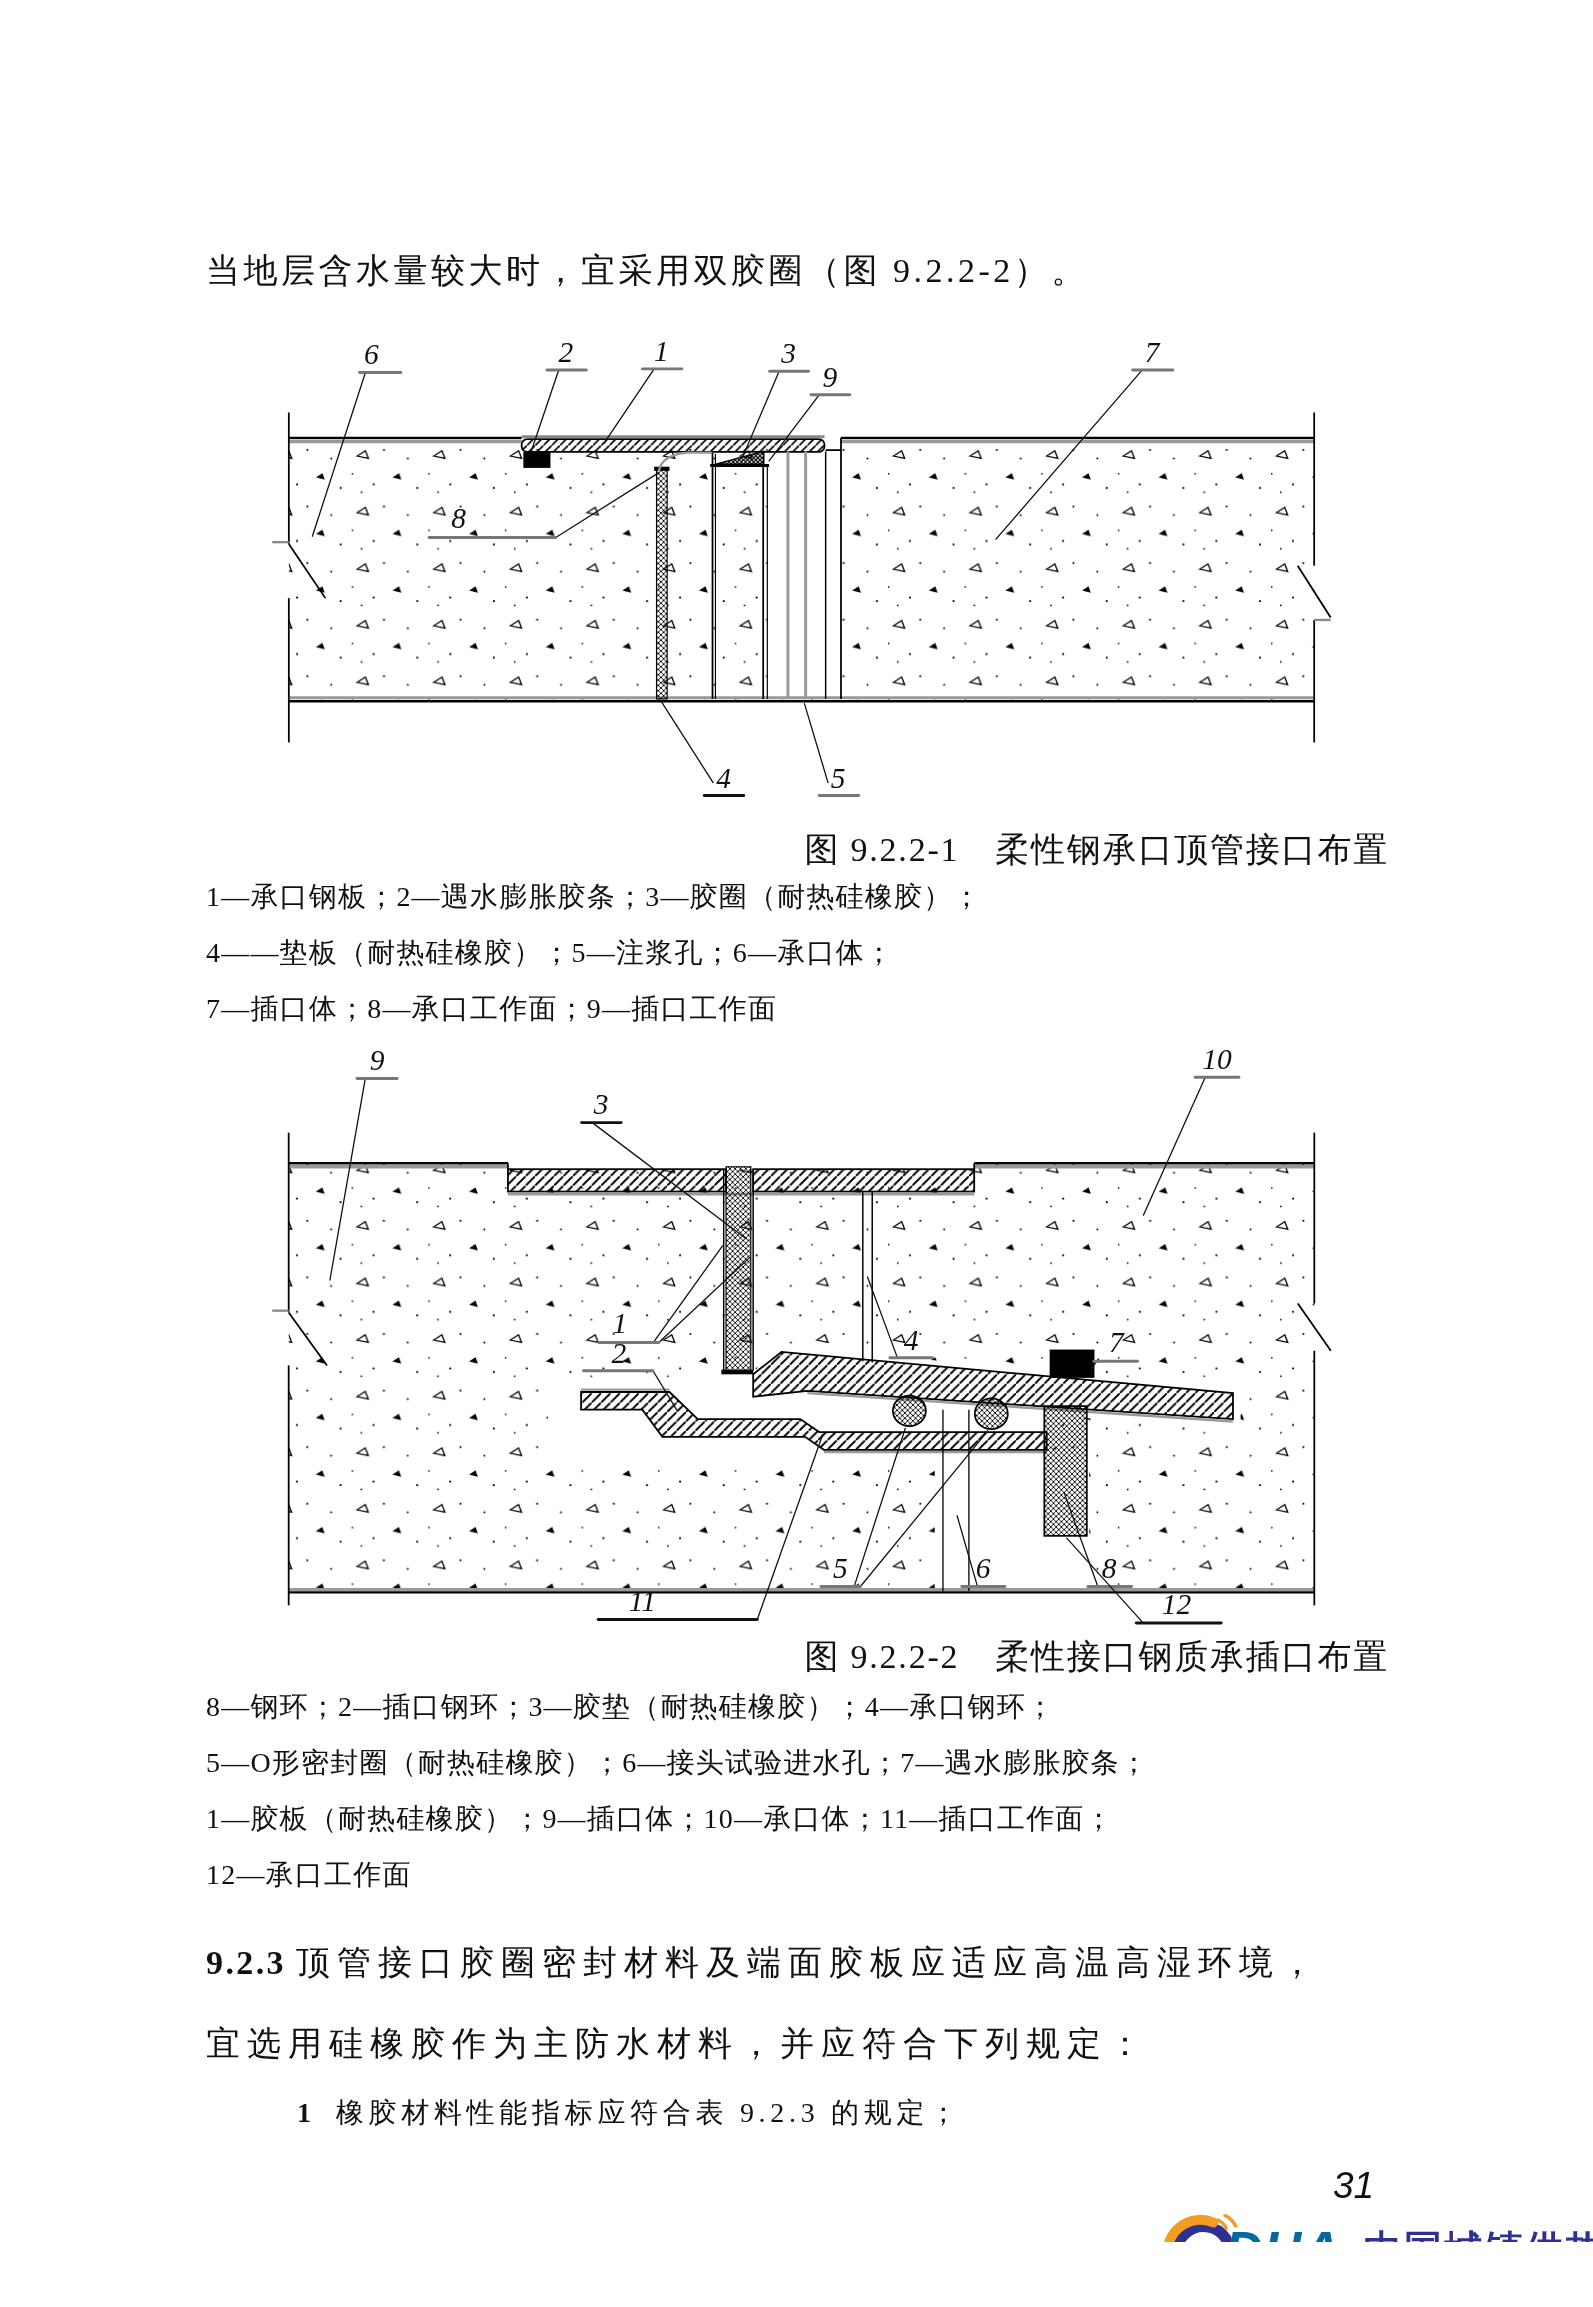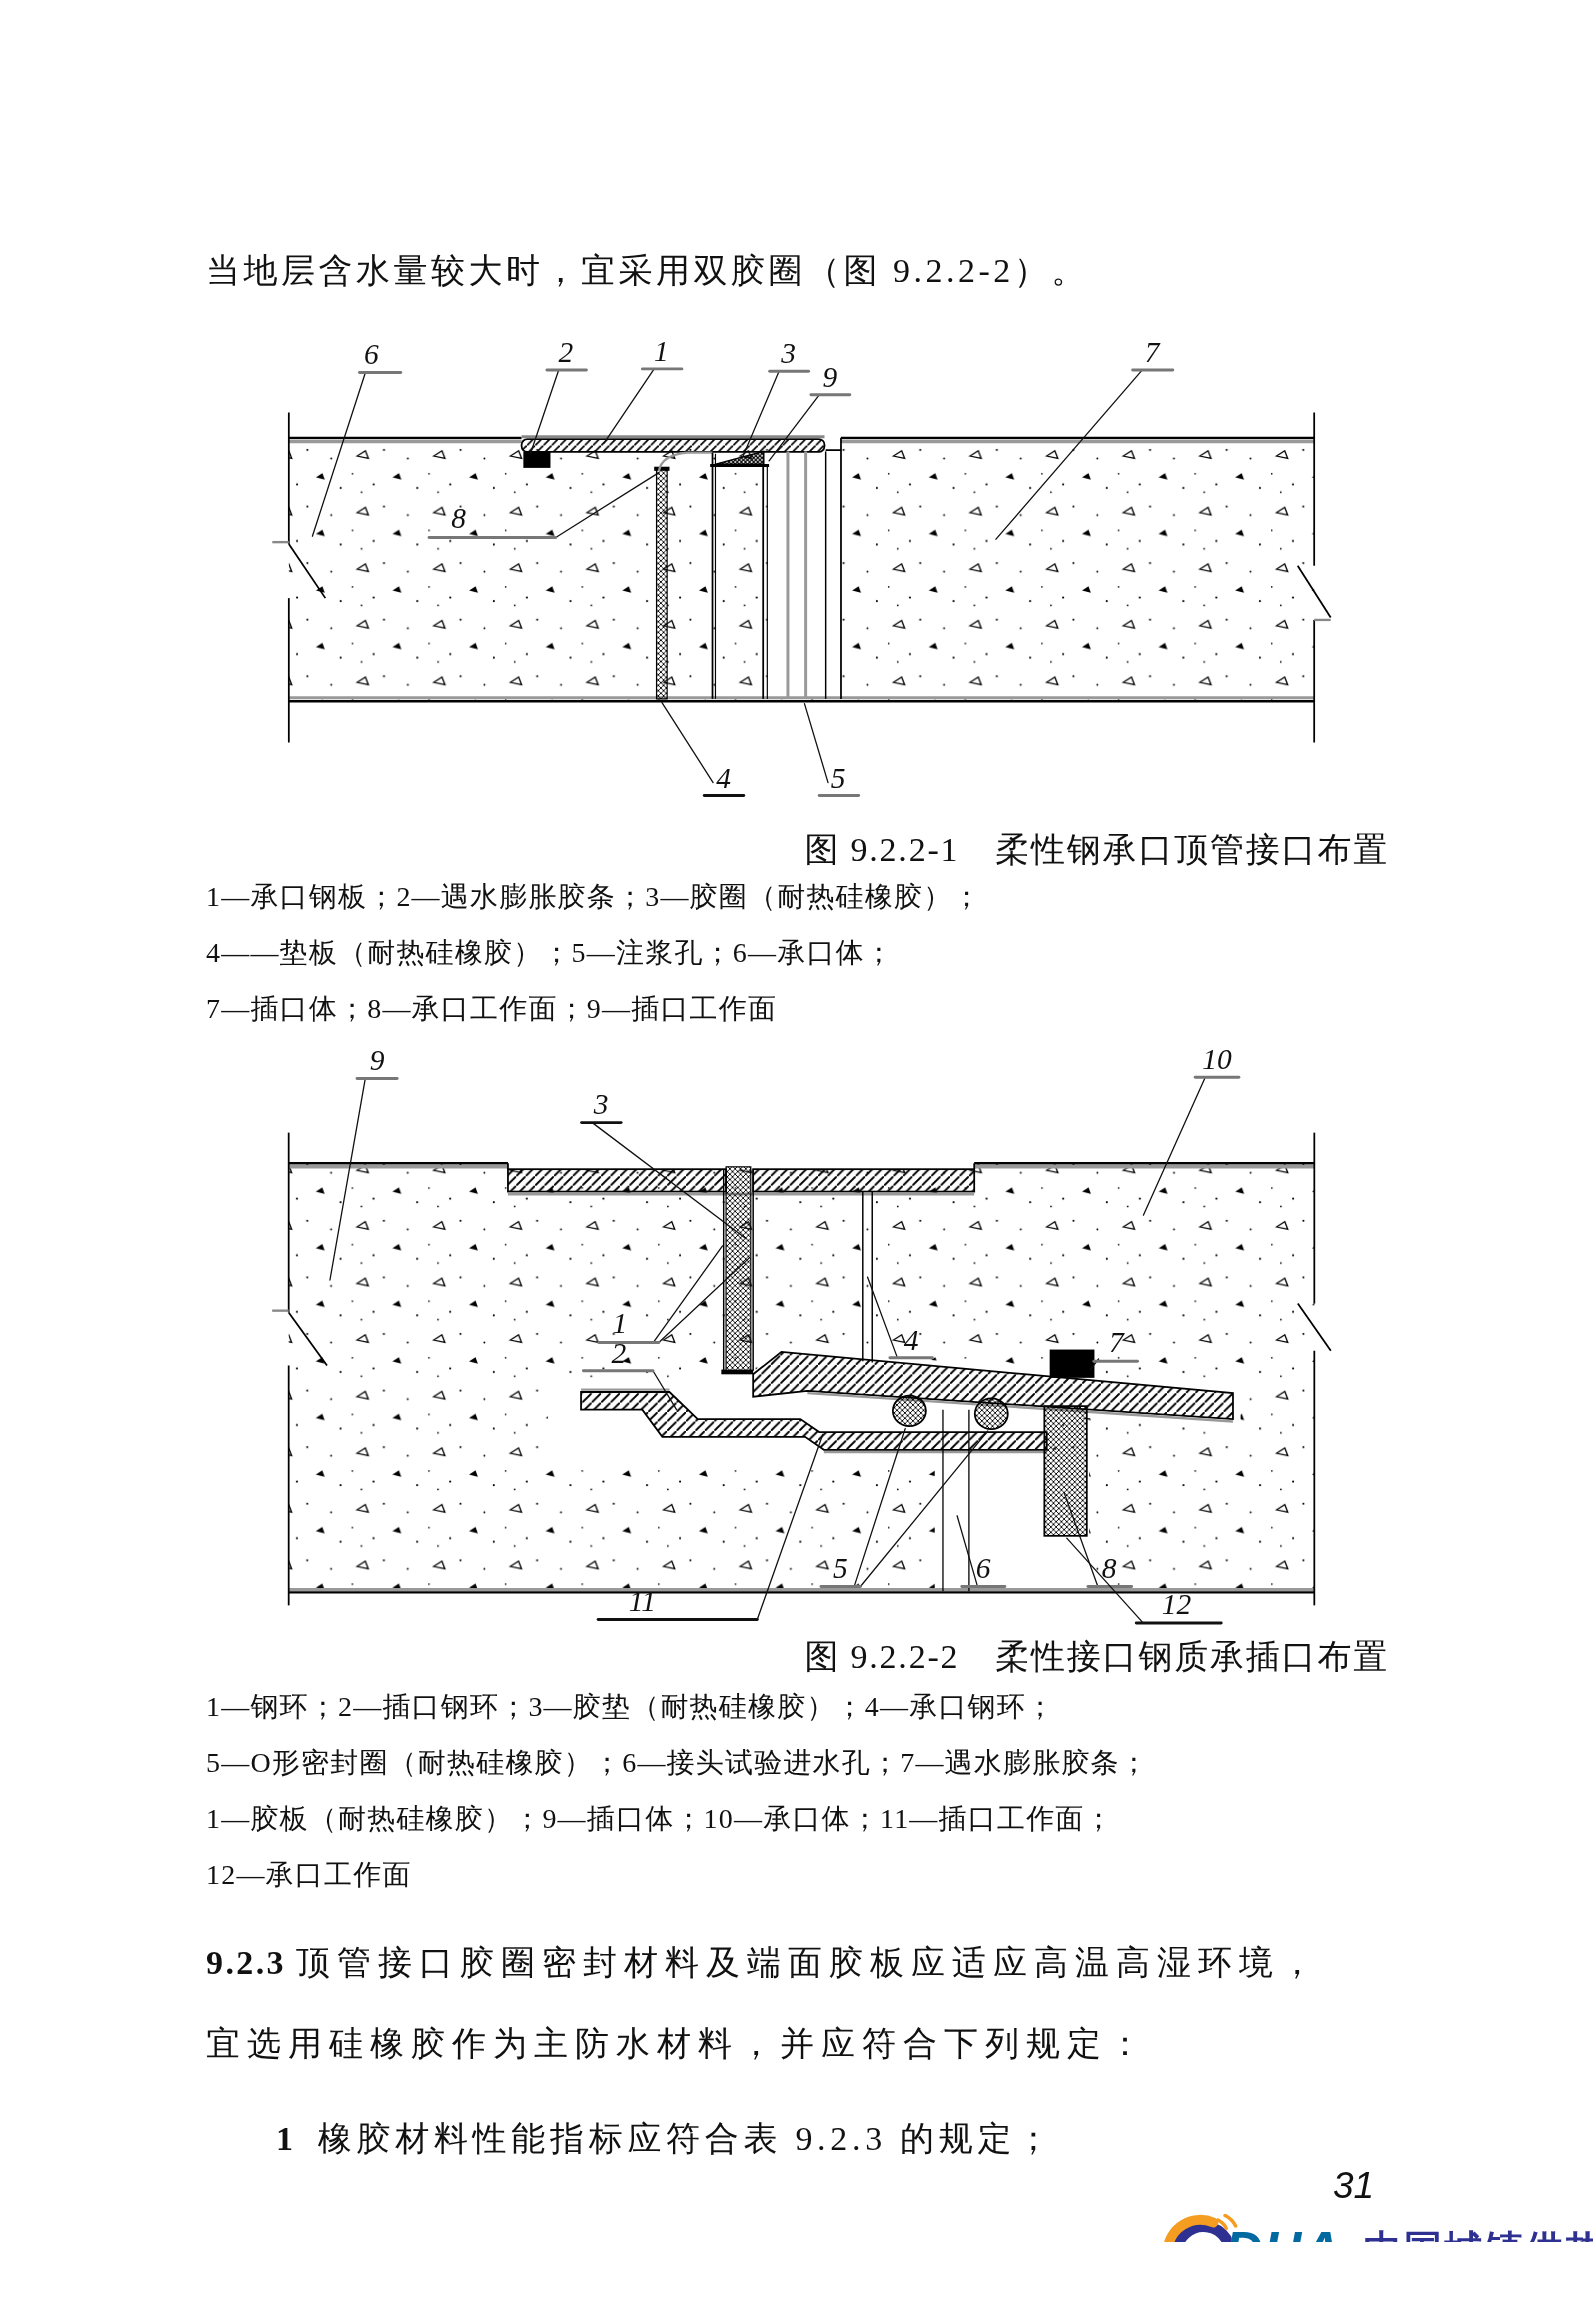--- a/index.html
+++ b/index.html
@@ -23,22 +23,22 @@
   .legend{
     position:absolute;left:206px;width:1183px;text-align:left;
     font-size:28px;line-height:56px;letter-spacing:1.2px;
   }
   .para{
     position:absolute;left:206px;width:1215px;
     font-size:34px;letter-spacing:7px;white-space:nowrap;
   }
   .para b{letter-spacing:2.4px;margin-right:10px;}
   .item{
-    position:absolute;left:276px;width:1132px;
-    font-size:34px;letter-spacing:4.7px;white-space:nowrap;margin-top:22px;
+    position:absolute;left:297px;width:1132px;
+    font-size:28px;letter-spacing:4.7px;white-space:nowrap;
   }
   .item b{letter-spacing:1.2px;margin-right:23.6px;}
   .pagenum{
     position:absolute;left:1333px;top:2165px;
     font-size:37px;font-style:italic;font-family:Liberation Sans, sans-serif;
   }
   .logo{
     position:absolute;left:1157px;top:2214px;height:71px;
     display:flex;align-items:center;
   }
@@ -306,21 +306,21 @@
       <text class="callout" x="1422" y="906" text-anchor="middle">8</text>
 
       <line x1="1478" y1="980" x2="1350" y2="838" stroke="#111" stroke-width="2.2"></line>
       <line x1="1468" y1="982" x2="1612" y2="982" stroke="#111" stroke-width="5"></line>
       <text class="callout" x="1536" y="966" text-anchor="middle">12</text>
     </g>
   </svg>
 
   <div class="caption" style="top:1634px">图 9.2.2-2　柔性接口钢质承插口布置</div>
   <div class="legend" style="top:1679px">
-    <div>1—钢环；2—插口钢环；3—胶垫（耐热硅橡胶）；4—承口钢环；</div>
+    <div>8—钢环；2—插口钢环；3—胶垫（耐热硅橡胶）；4—承口钢环；</div>
     <div>5—O形密封圈（耐热硅橡胶）；6—接头试验进水孔；7—遇水膨胀胶条；</div>
     <div>1—胶板（耐热硅橡胶）；9—插口体；10—承口体；11—插口工作面；</div>
     <div>12—承口工作面</div>
   </div>
 
   <div class="para" style="top:1940px">
     <b>9.2.3</b><span>顶管接口胶圈密封材料及端面胶板应适应高温高湿环境，</span>
   </div>
   <div class="para" style="top:2021px">宜选用硅橡胶作为主防水材料，并应符合下列规定：</div>
   <div class="item" style="top:2094px">

